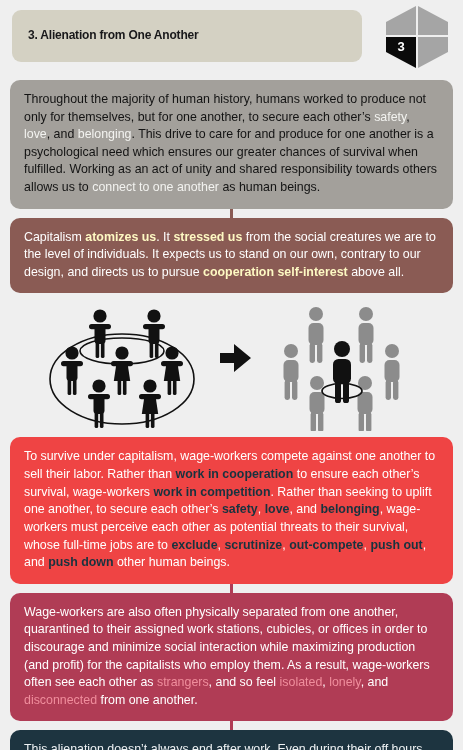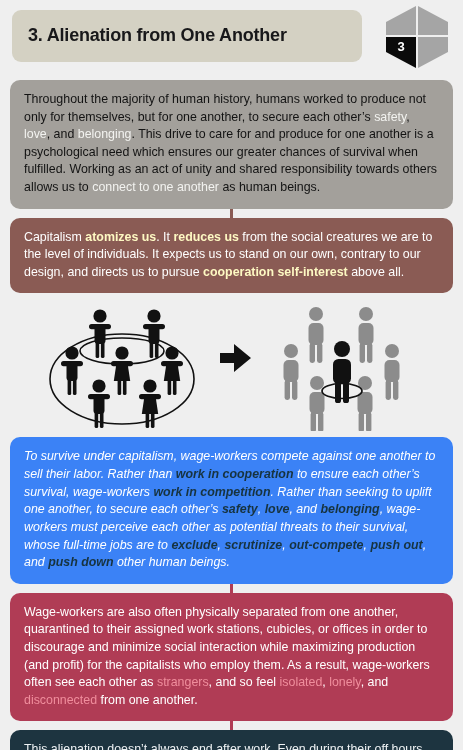--- a/index.html
+++ b/index.html
@@ -34,21 +34,21 @@
     width: 350px;
     height: 52px;
     background: #d4d1c3;
     border-radius: 9px;
     display: flex;
     align-items: center;
     padding-left: 16px;
     box-sizing: border-box;
   }
   .title-text {
-    font-size: 18px;
+    font-size: 12px;
     font-weight: bold;
     color: #18181a;
     letter-spacing: -0.2px;
     line-height: 1.1;
   }
 
   
   .hex-badge {
     position: absolute;
     right: 11px;
@@ -77,21 +77,21 @@
     border-radius: 10px;
     padding: 11px 14px 12px 14px;
     box-sizing: border-box;
     font-size: 12.4px;
     line-height: 1.42;
   }
   .card p { margin: 0; }
 
   .card-gray    { background: #a3a09b; color: #131313; }
   .card-brown   { background: #8a5b54; color: #ffffff; }
-  .card-red     { background: #3b82f6; color: #ffffff; font-style: italic; }
+  .card-red     { background: #ef4444; color: #ffffff; }
   .card-crimson { background: #b03c55; color: #ffffff; }
   .card-navy    { background: #1d3440; color: #eef2f4; }
 
   
   .hl-light   { color: #f3f3f0; }
   .hl-white   { color: #ffffff; font-weight: bold; }
   .hl-dark    { color: #17333f; font-weight: bold; }
   .hl-pink    { color: #f08e9d; text-align: right; }
 
   .card-brown  .hl-white { font-weight: bold; color:#fef9c3; }
@@ -128,21 +128,21 @@
       </svg>
     </div>
   </div>
 
   <div class="card card-gray">
     <p>Throughout the majority of human history, humans worked to produce not only for themselves, but for one another, to secure each other’s <span class="hl-light">safety</span>, <span class="hl-light">love</span>, and <span class="hl-light">belonging</span>. This drive to care for and produce for one another is a psychological need which ensures our greater chances of survival when fulfilled. Working as an act of unity and shared responsibility towards others allows us to <span class="hl-light">connect to one another</span> as human beings.</p>
   </div>
   <div class="connector" style="background:#8a5b54;"></div>
 
   <div class="card card-brown">
-    <p>Capitalism <span class="hl-white">atomizes us</span>. It <span class="hl-white">reduces us</span> from the social creatures we are to the level of individuals. It expects us to stand on our own, contrary to our design, and directs us to pursue <span class="hl-white">cooperation self-interest</span> above all.</p>
+    <p>Capitalism <span class="hl-white">atomizes us</span>. It <span class="hl-white">stressed us</span> from the social creatures we are to the level of individuals. It expects us to stand on our own, contrary to our design, and directs us to pursue <span class="hl-white">cooperation self-interest</span> above all.</p>
   </div>
 
   <div class="illustration">
     <svg width="443" height="130" viewBox="0 0 443 130" xmlns="http://www.w3.org/2000/svg">
 
       <g>
         <ellipse cx="112" cy="78" rx="72" ry="45" fill="none" stroke="#111111" stroke-width="1.6"></ellipse>
         <ellipse cx="112" cy="50" rx="42" ry="13" fill="none" stroke="#111111" stroke-width="1.6"></ellipse>
 
         <g fill="#111111">

